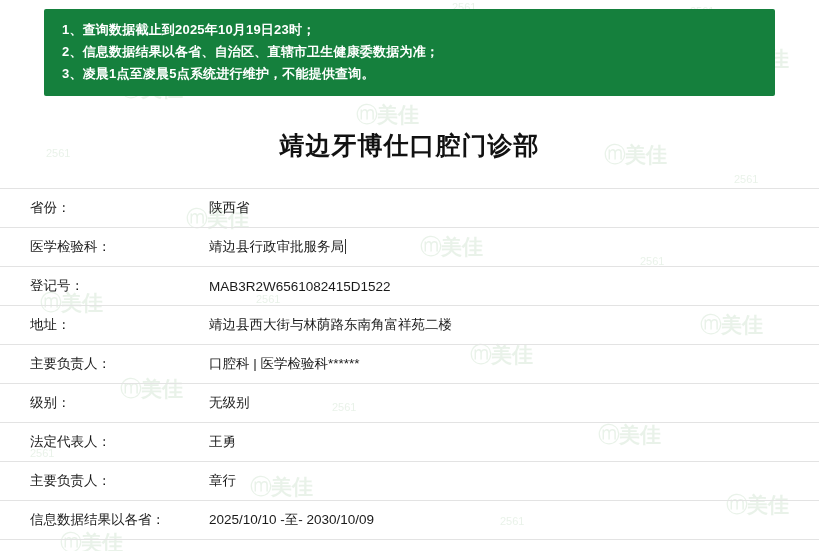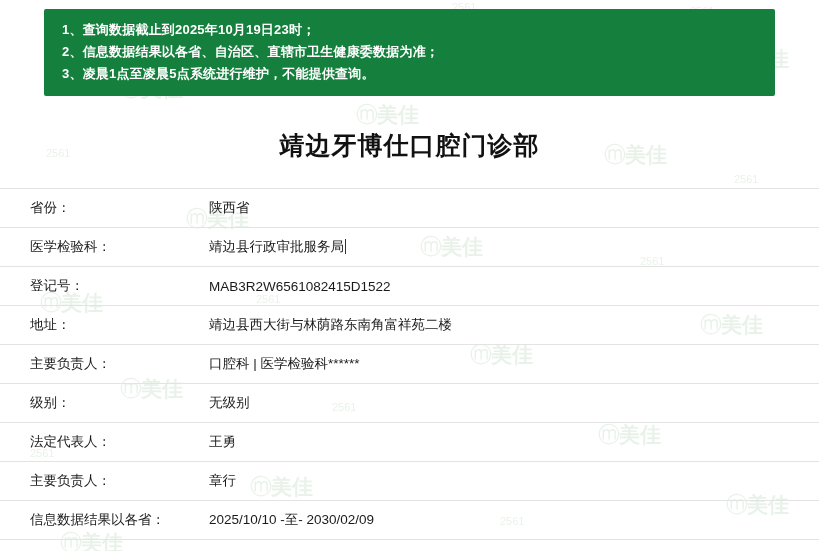--- a/index.html
+++ b/index.html
@@ -240,16 +240,16 @@
     <tr>
       <td class="label">法定代表人：</td>
       <td class="value"><span class="value-inner">王勇</span></td>
     </tr>
     <tr>
       <td class="label">主要负责人：</td>
       <td class="value"><span class="value-inner">章行</span></td>
     </tr>
     <tr>
       <td class="label">信息数据结果以各省：</td>
-      <td class="value"><span class="value-inner">2025/10/10 -至- 2030/02/09</span></td>
+      <td class="value"><span class="value-inner">2025/10/10 -至- 2030/10/09</span></td>
     </tr>
   </tbody>
 </table>
 
 </body></html>

